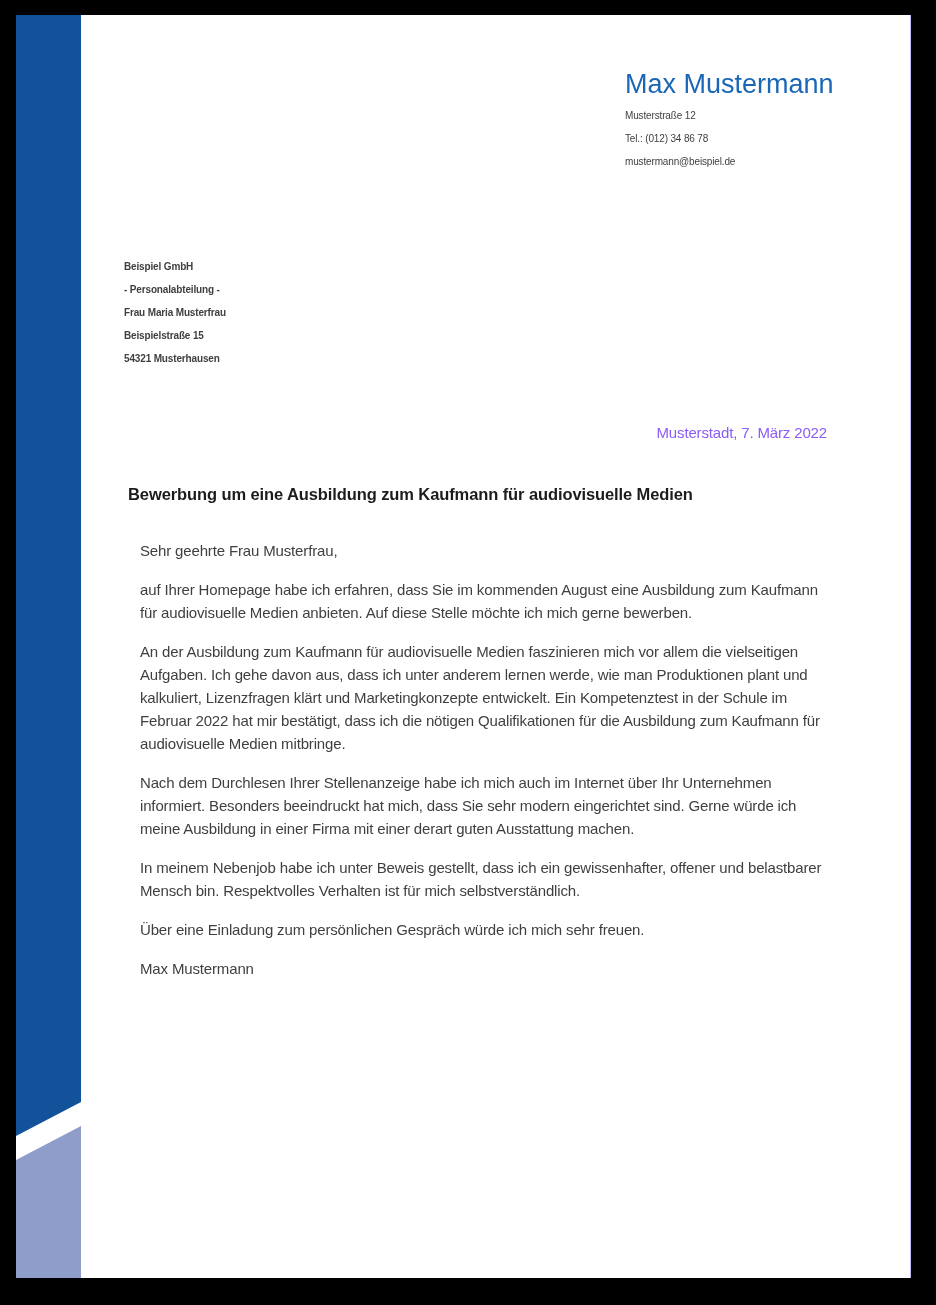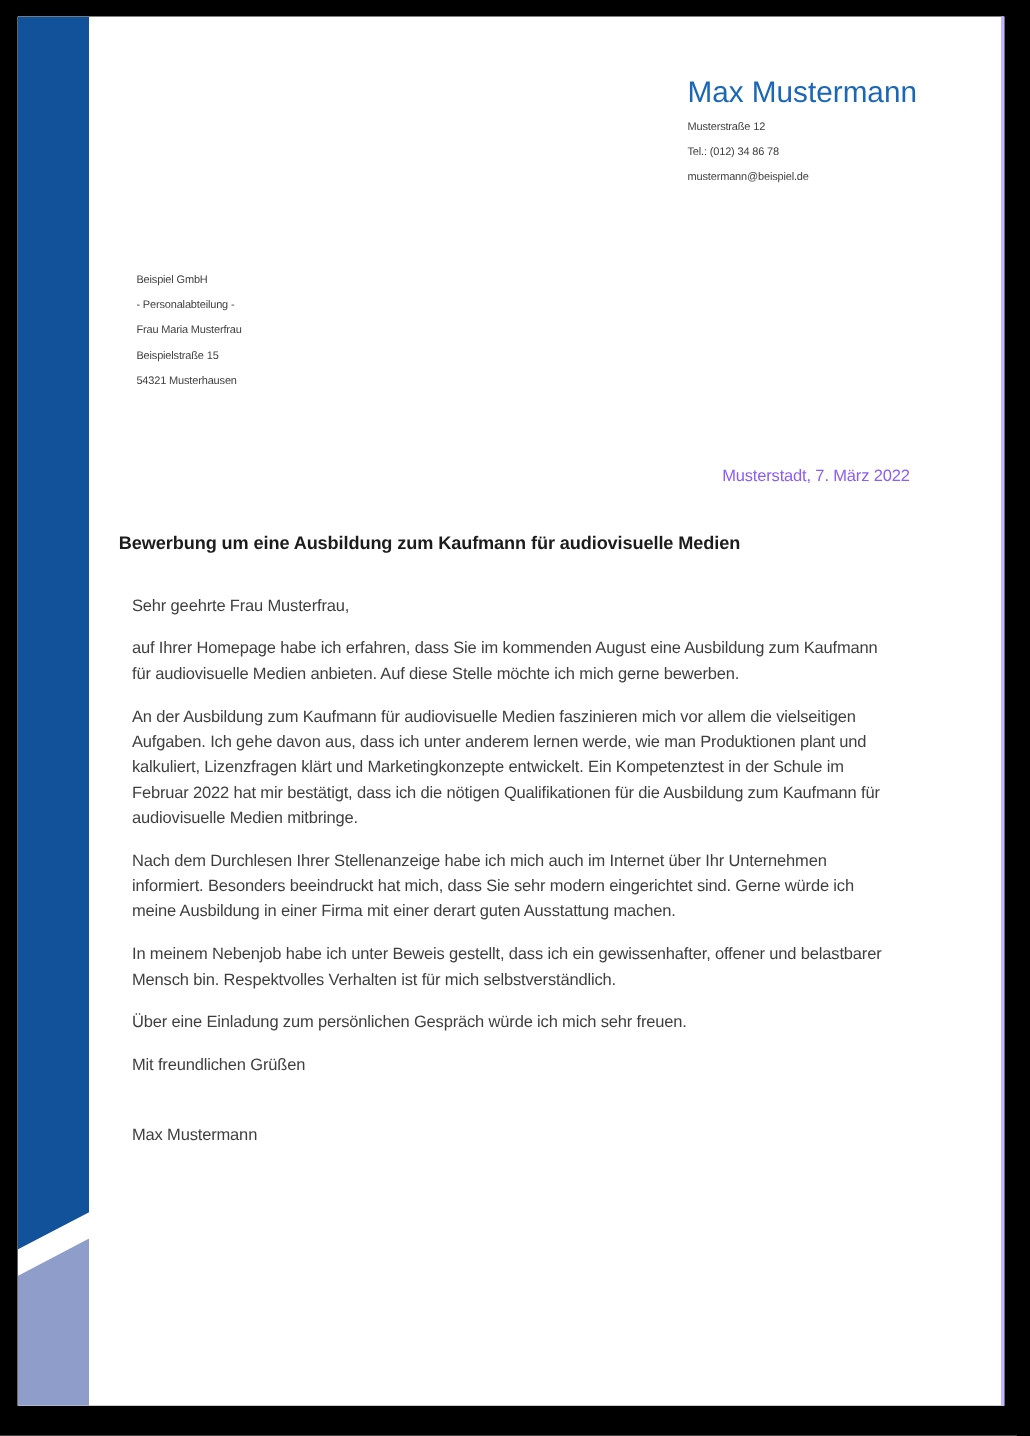--- a/index.html
+++ b/index.html
@@ -12,21 +12,21 @@
     position: relative;
     overflow: hidden;
   }
   .page {
     position: absolute;
     left: 16px;
     top: 15px;
     width: 894px;
     height: 1263px;
     background: #ffffff;
-    border-right: 3px solid #c4b5fd;
+    border-right: 1px solid #c4b5fd;
     overflow: hidden;
   }
   .bar {
     position: absolute;
     left: 0;
     top: 0;
     width: 65px;
     height: 100%;
   }
   .bar-dark {
@@ -54,36 +54,37 @@
   .sender-line, .recipient-line {
     font-size: 10px;
     line-height: 23px;
     color: #3f3f3f;
     letter-spacing: -0.15px;
     white-space: nowrap;
   }
   .recipient {
     position: absolute;
     left: 108px;
-    top: 228px;
+    top: 240px;
+    font-weight: bold;
   }
   .dateline {
     position: absolute;
     left: 108px;
     top: 406px;
     width: 703px;
     text-align: right;
     font-size: 15px;
     line-height: 23px;
     color: #8b5cf6;
     letter-spacing: -0.15px;
   }
   .letter-body {
     position: absolute;
-    left: 92px;
+    left: 112px;
     top: 467px;
     width: 703px;
   }
   .subject {
     font-size: 16.5px;
     line-height: 24px;
     font-weight: 700;
     color: #1c1c1c;
     letter-spacing: -0.1px;
     margin: 0 0 33px 0;
@@ -128,17 +129,16 @@
   <div class="dateline">Musterstadt, 7. März 2022</div>
 
   <div class="letter-body">
     <div class="subject">Bewerbung um eine Ausbildung zum Kaufmann für audiovisuelle Medien</div>
     <p>Sehr geehrte Frau Musterfrau,</p>
     <p>auf Ihrer Homepage habe ich erfahren, dass Sie im kommenden August eine Ausbildung zum Kaufmann für audiovisuelle Medien anbieten. Auf diese Stelle möchte ich mich gerne bewerben.</p>
     <p>An der Ausbildung zum Kaufmann für audiovisuelle Medien faszinieren mich vor allem die vielseitigen Aufgaben. Ich gehe davon aus, dass ich unter anderem lernen werde, wie man Produktionen plant und kalkuliert, Lizenzfragen klärt und Marketingkonzepte entwickelt. Ein Kompetenztest in der Schule im Februar 2022 hat mir bestätigt, dass ich die nötigen Qualifikationen für die Ausbildung zum Kaufmann für audiovisuelle Medien mitbringe.</p>
     <p>Nach dem Durchlesen Ihrer Stellenanzeige habe ich mich auch im Internet über Ihr Unternehmen informiert. Besonders beeindruckt hat mich, dass Sie sehr modern eingerichtet sind. Gerne würde ich meine Ausbildung in einer Firma mit einer derart guten Ausstattung machen.</p>
     <p>In meinem Nebenjob habe ich unter Beweis gestellt, dass ich ein gewissenhafter, offener und belastbarer Mensch bin. Respektvolles Verhalten ist für mich selbstverständlich.</p>
     <p>Über eine Einladung zum persönlichen Gespräch würde ich mich sehr freuen.</p>
-    <p class="closing">Mit freundlichen Grüßen</p>
     <p class="signature">Max Mustermann</p>
   </div>
 
 </div>
 
 </body></html>

